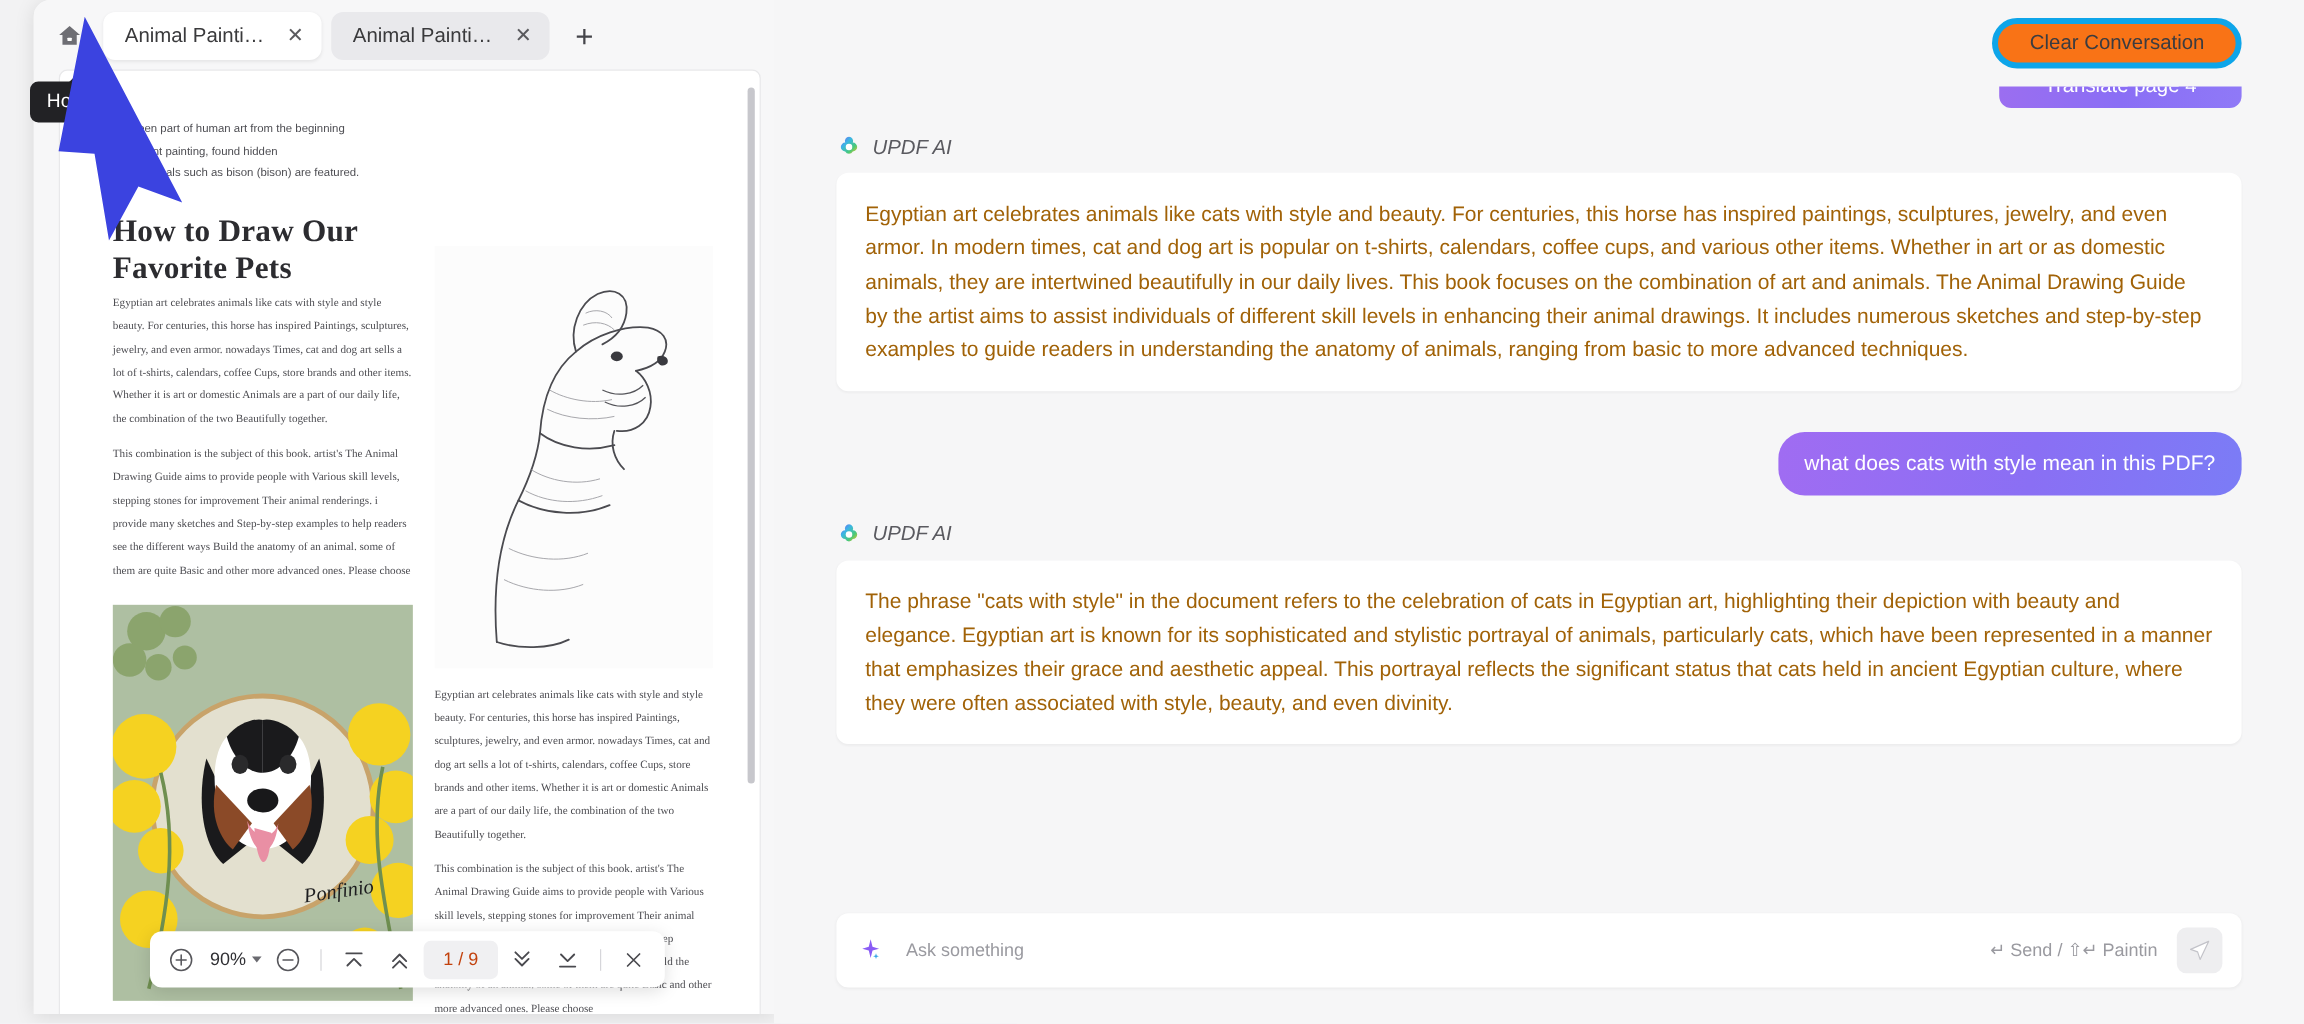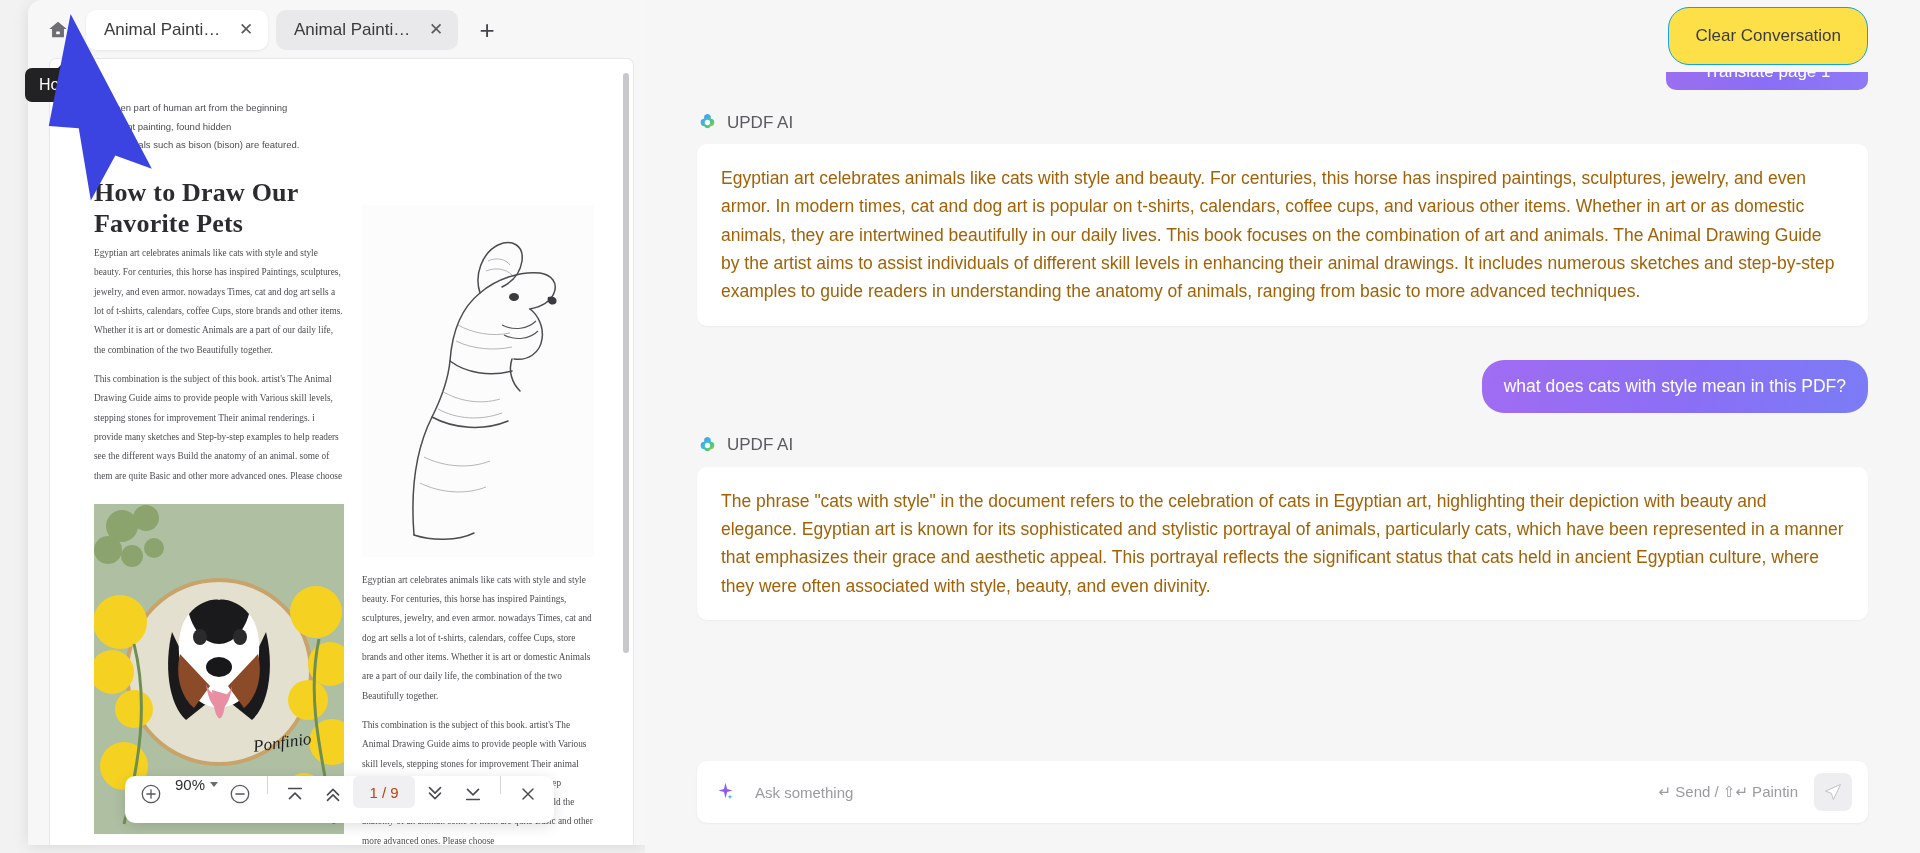--- a/index.html
+++ b/index.html
@@ -138,21 +138,21 @@
     width: 6px; height: 580px;
     background: #c7c7cc; border-radius: 3px;
     cursor: pointer;
   }
 
   
   .pdf-toolbar {
     position: absolute;
     left: 75px; bottom: 22px;
     height: 47px;
-    display: flex; align-items: flex-start;
+    display: flex; align-items: center;
     gap: 2px;
     padding: 0 8px;
     background: #ffffff;
     border-radius: 10px;
     box-shadow: 0 3px 14px rgba(0,0,0,0.13);
     z-index: 30;
   }
   .tb-btn {
     width: 36px; height: 36px;
     display: flex; align-items: center; justify-content: center;
@@ -180,23 +180,23 @@
     flex: 1; height: 853px;
     background: #f6f6f7;
     display: flex; flex-direction: column;
   }
   .chat-top {
     height: 72px; flex: 0 0 72px;
     display: flex; align-items: center; justify-content: flex-end;
     padding-right: 52px;
   }
   .clear-btn {
-    height: 58px; padding: 0 26px;
-    border: 1px solid #0ea5e9;
-    background: #fde047;
+    height: 42px; padding: 0 26px;
+    border: 5px solid #0ea5e9;
+    background: #f97316;
     border-radius: 21px;
     font-size: 17px; color: #3c3c40;
     display: flex; align-items: center; cursor: pointer;
     font-family: "Liberation Sans", sans-serif;
   }
   .chat-scroll {
     flex: 1; overflow: hidden;
     padding: 0 52px 0 52px;
     position: relative;
   }
@@ -209,20 +209,21 @@
     display: flex; align-items: flex-end; justify-content: center;
     padding-bottom: 8px;
     margin-top: -18px;
     overflow: hidden;
     cursor: pointer;
   }
   .msg-row { margin-top: 22px; }
   .ai-head {
     display: flex; align-items: center; gap: 9px;
     margin-bottom: 11px;
+    font-style: italic;
   }
   .ai-logo { width: 21px; height: 21px; display: block; }
   .ai-name { font-size: 17px; color: #5a5a60; }
   .ai-bubble {
     background: #ffffff;
     border-radius: 10px;
     padding: 20px 24px;
     font-size: 17.5px; line-height: 1.62; color: #a16207;
     box-shadow: 0 1px 2px rgba(0,0,0,0.04);
   }
@@ -466,21 +467,21 @@
   </div>
 
   <div class="right-pane">
 
     <div class="chat-top">
       <div class="clear-btn">Clear Conversation</div>
     </div>
 
     <div class="chat-scroll">
 
-      <div class="translate-chip">Translate page 1</div>
+      <div class="translate-chip">Translate page 4</div>
 
       <div class="msg-row">
         <div class="ai-head">
           <svg class="ai-logo" viewBox="0 0 24 24">
             <defs>
               <linearGradient id="g1" x1="0" y1="0" x2="1" y2="1">
                 <stop offset="0%" stop-color="#7b5cf0"></stop>
                   <stop offset="35%" stop-color="#3bb6e5"></stop>
                 <stop offset="70%" stop-color="#49c97a"></stop>
                   <stop offset="100%" stop-color="#f5c518"></stop>

